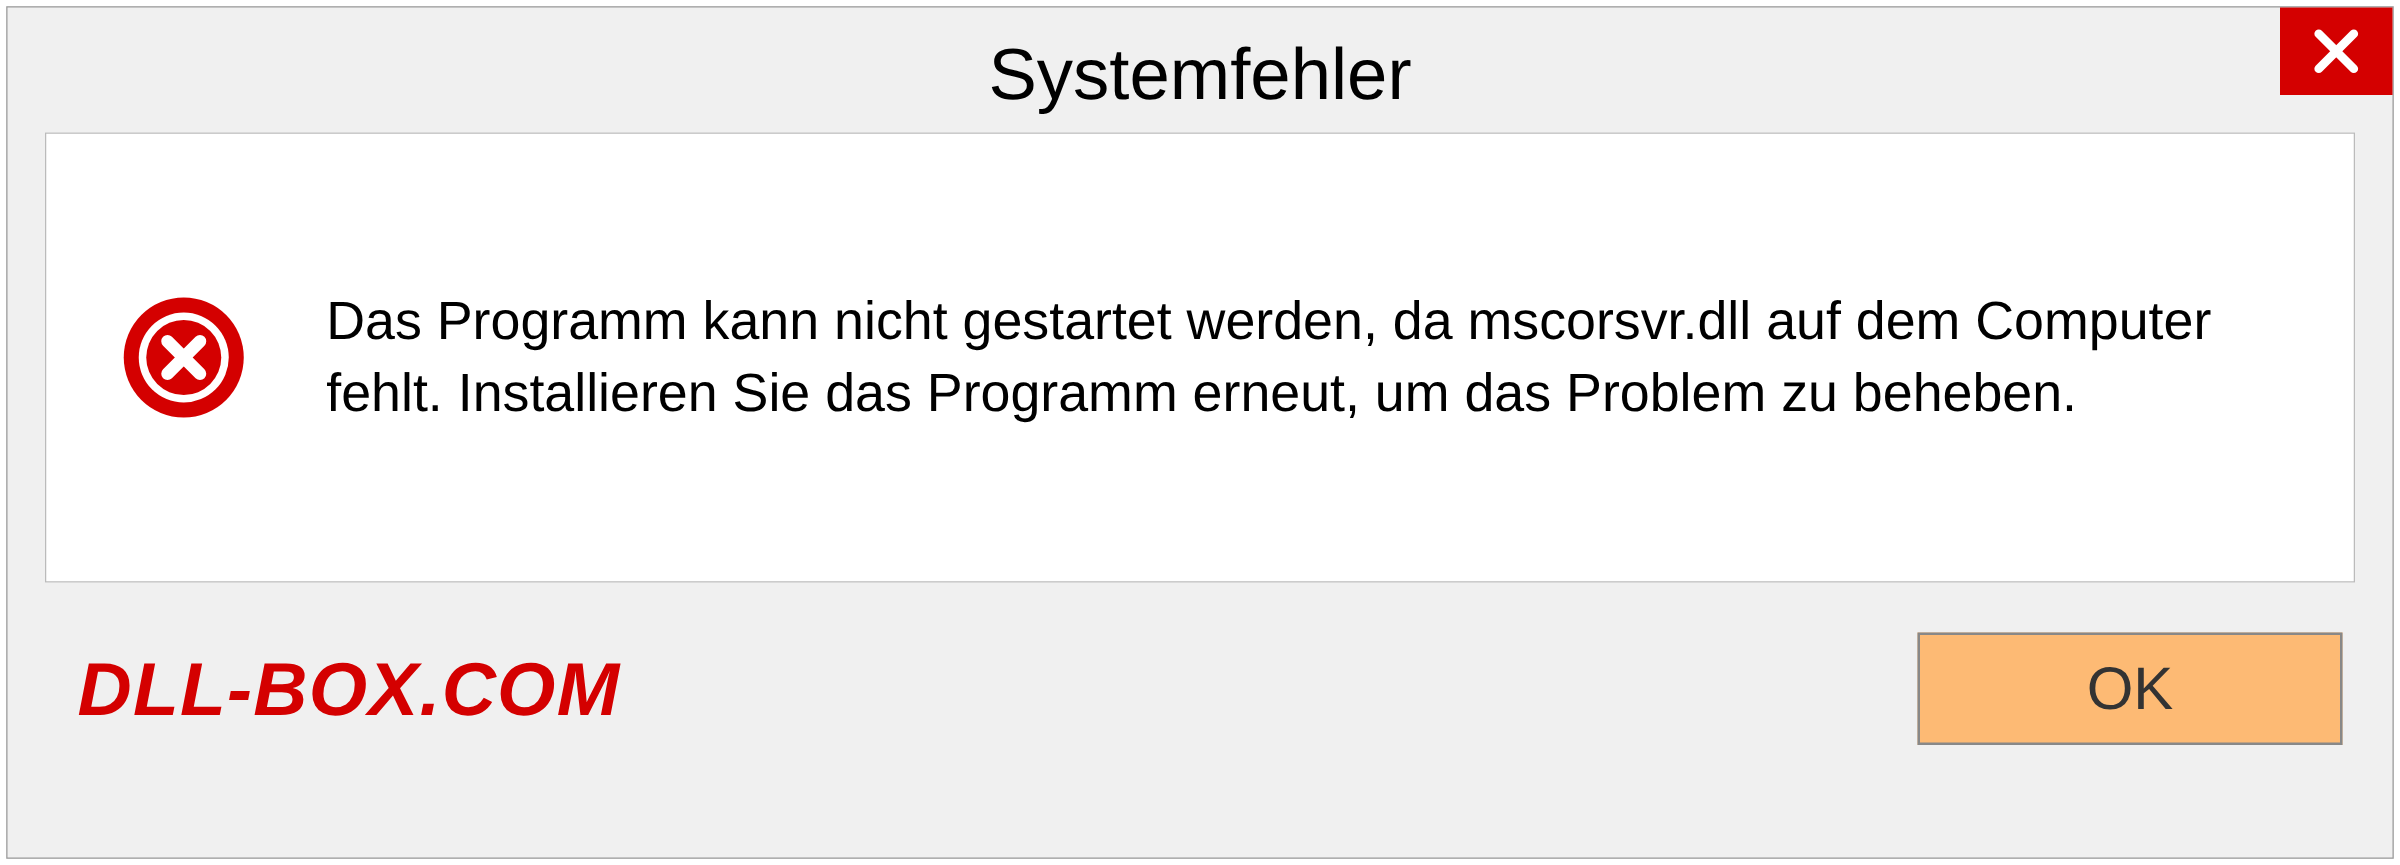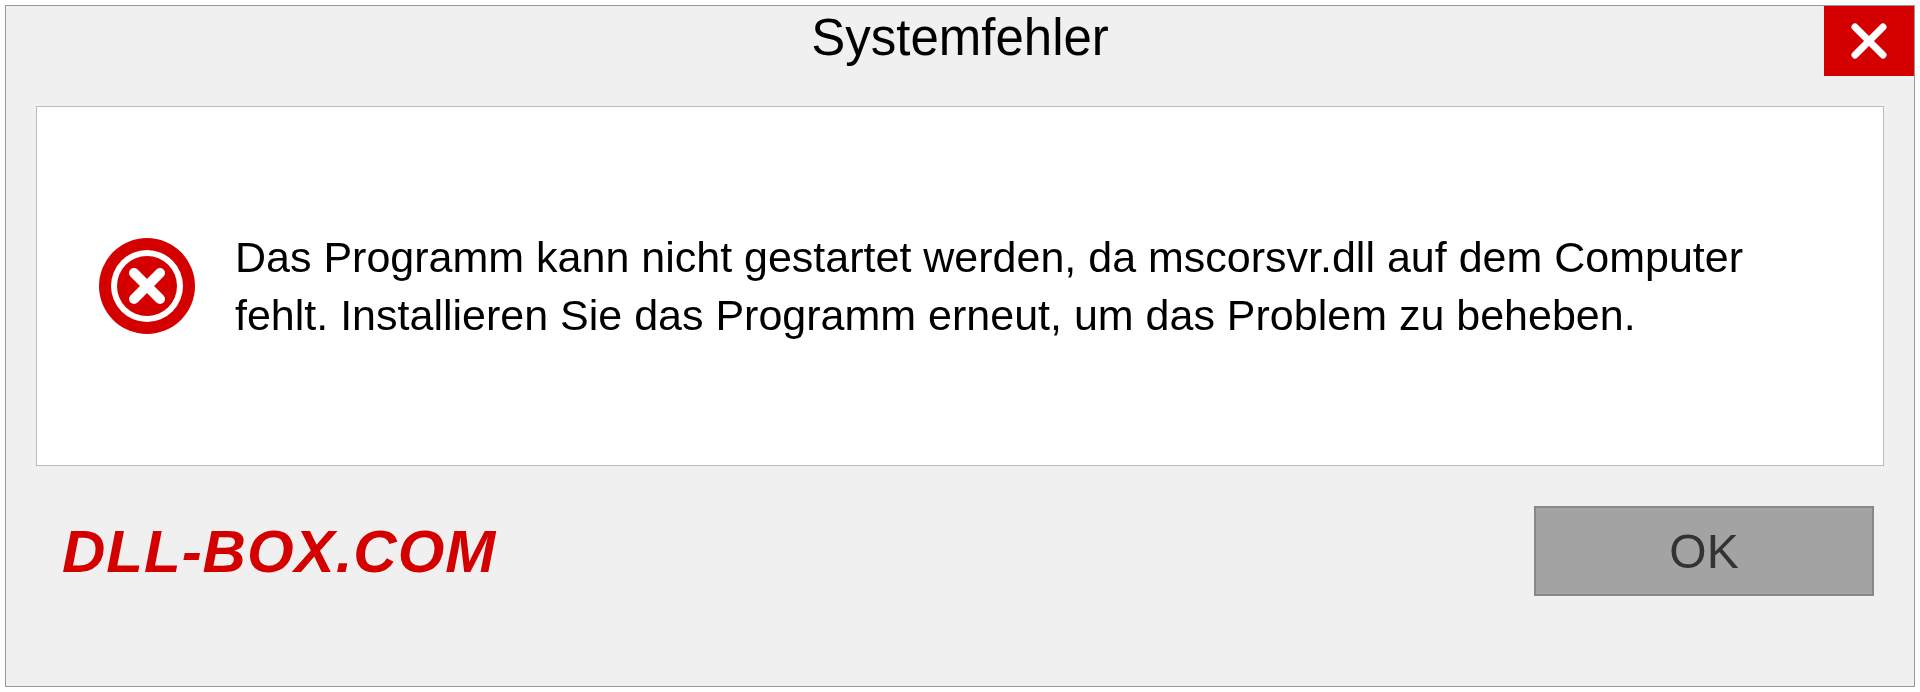--- a/index.html
+++ b/index.html
@@ -27,22 +27,22 @@
       display: flex;
       justify-content: space-between;
       align-items: flex-start;
       height: 100px;
       position: relative;
     }
     .title {
       position: absolute;
       left: 50%;
       transform: translateX(-50%);
-      top: 2px;
-      font-size: 51px;
+      top: 20px;
+      font-size: 58px;
       font-weight: 400;
       color: #000;
     }
     .close-button {
       position: absolute;
       right: 0;
       top: 0;
       width: 90px;
       height: 70px;
       background: #d40000;
@@ -56,21 +56,21 @@
       height: 40px;
     }
     .content-panel {
       margin: 0 30px;
       background: #ffffff;
       border: 1px solid #bbb;
       height: 360px;
       display: flex;
       align-items: center;
       padding: 40px 60px;
-      gap: 38px;
+      gap: 64px;
     }
     .error-icon {
       width: 100px;
       height: 100px;
       flex-shrink: 0;
     }
     .message-text {
       font-size: 43px;
       color: #000;
       line-height: 1.35;
@@ -86,21 +86,21 @@
       font-size: 60px;
       font-weight: 600;
       color: #d40000;
       letter-spacing: 1px;
       font-style: italic;
       font-family: Arial, sans-serif;
     }
     .ok-button {
       width: 340px;
       height: 90px;
-      background: #a3a3a3;
+      background: #fdba74;
       border: 2px solid #888;
       font-size: 48px;
       color: #333;
       cursor: pointer;
       display: flex;
       align-items: center;
       justify-content: center;
       font-family: 'Segoe UI', Tahoma, Arial, sans-serif;
     }
   </style>

